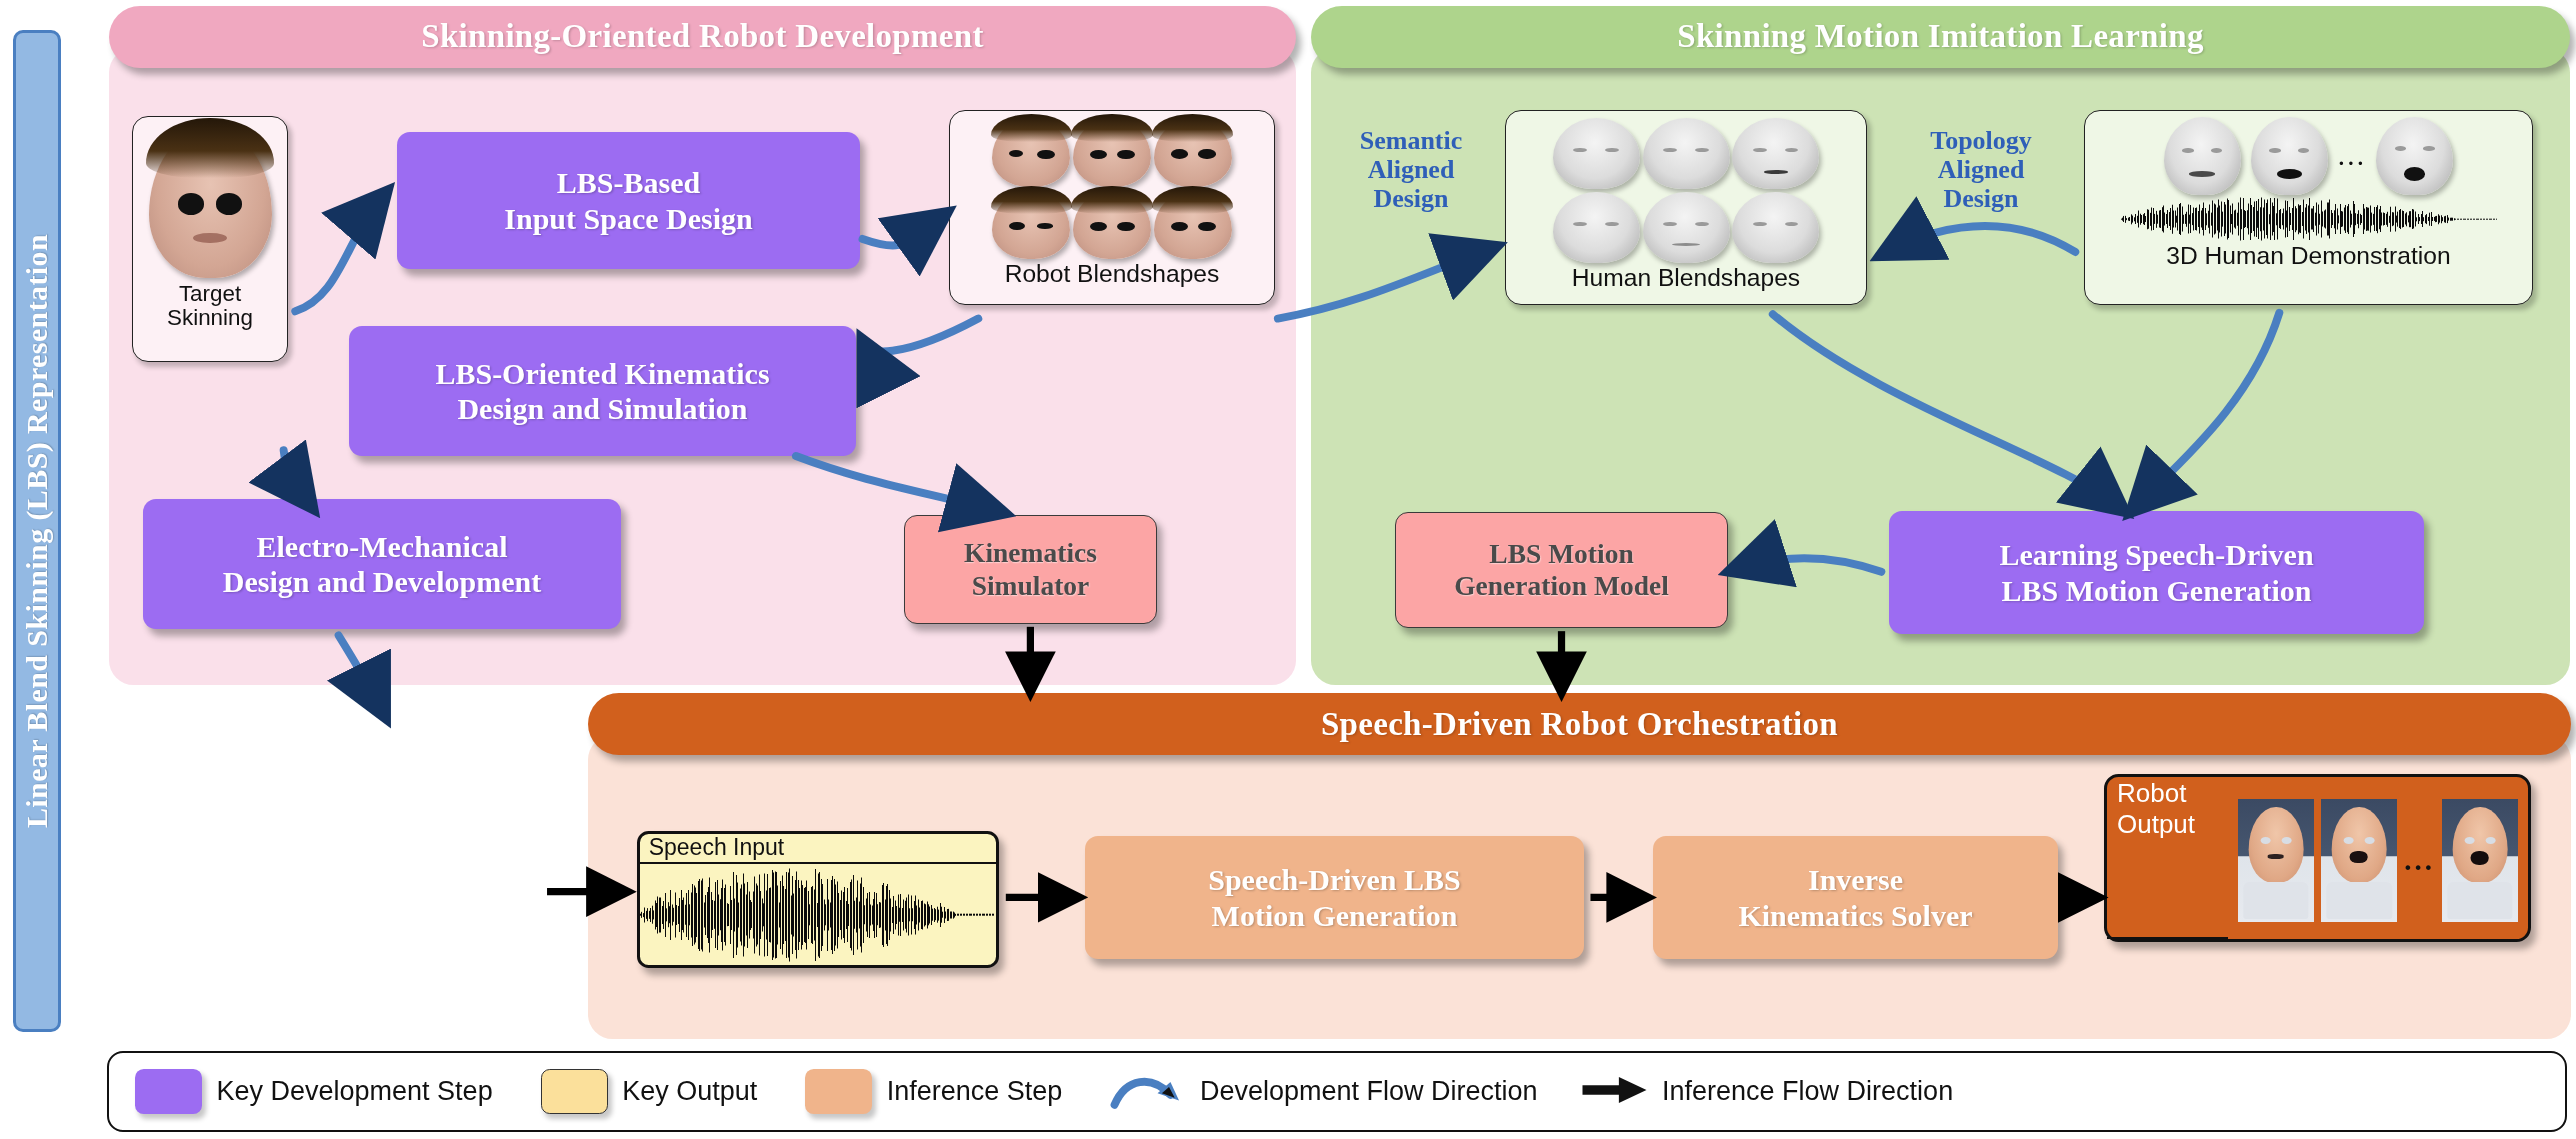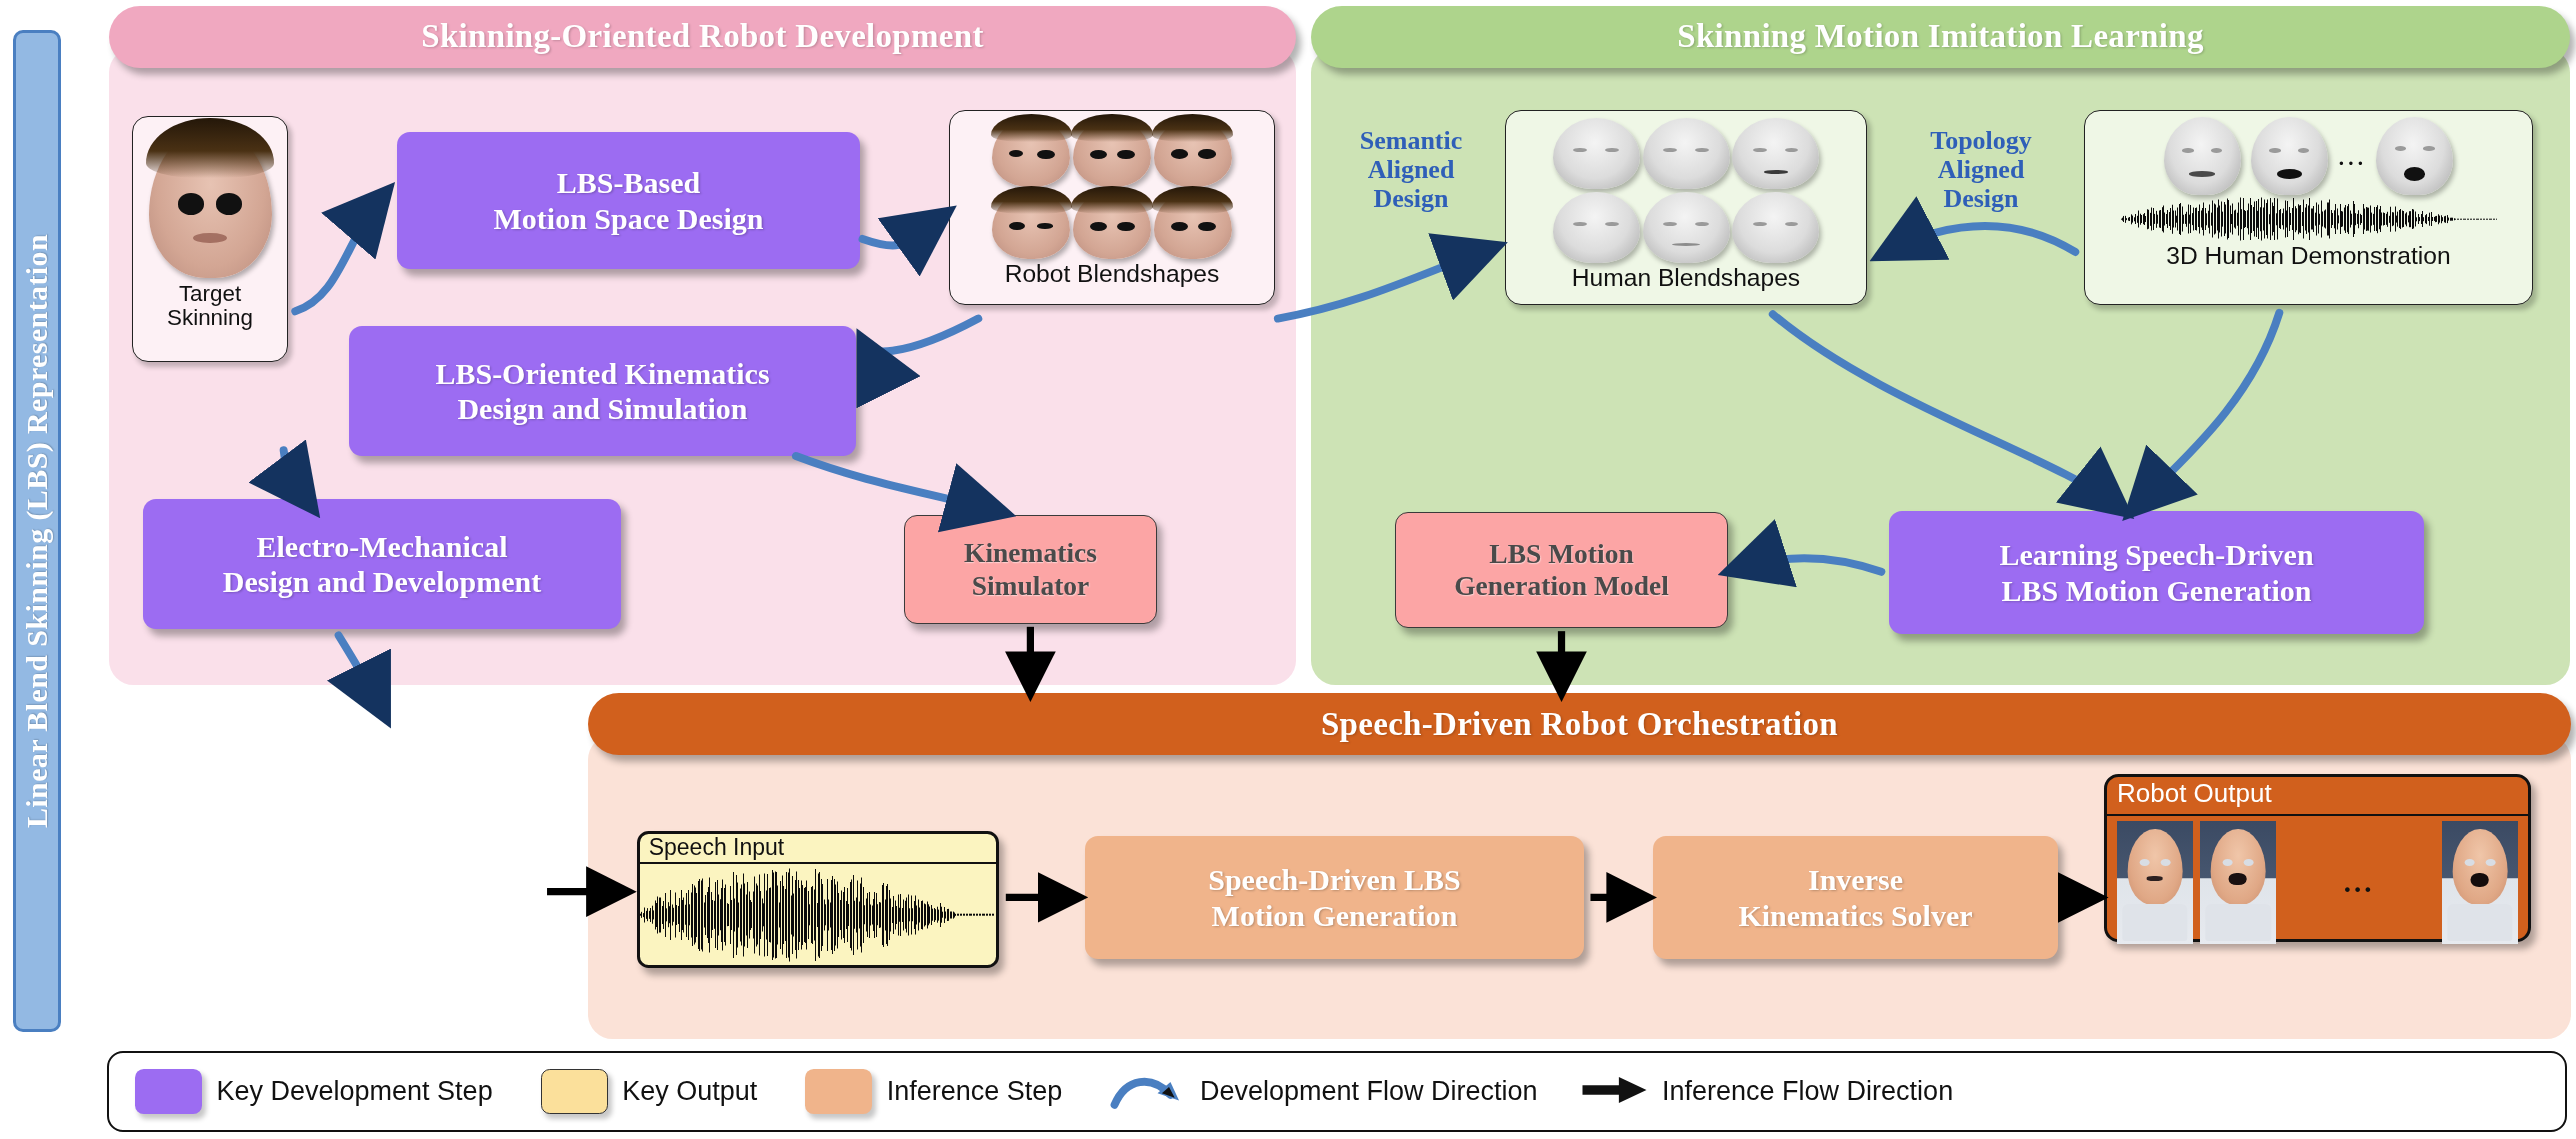--- a/index.html
+++ b/index.html
@@ -122,21 +122,21 @@
   .wave { position: relative; overflow: hidden; }
   .wave i {
     position: absolute; bottom: 50%; width: 0.7px; background: #0b0b0b;
     transform: translateY(50%);
   }
 
   
   #robot-output {
     left: 2104px; top: 774px; width: 427px; height: 168px;
     background: #d1601d; border: 3.6px solid #111; border-radius: 14.5px;
-    display: flex; flex-direction: column;
+    display: flex; flex-direction: row;
   }
   #robot-output .ro-title {
     font-family: "Liberation Sans","DejaVu Sans",sans-serif;
     color: #fff; font-size: 26px; padding: 1.4px 8.7px 4.3px 10px;
     border-bottom: 2.2px solid #111;
   }
   .ro-frame {
     background: linear-gradient(180deg,#3b4a63 0%,#46566f 46%,#dfe4ea 47%,#e7eaef 100%);
     position: relative;
   }
@@ -211,21 +211,21 @@
       <span class="eye" style="left:55%;top:44%;width:21%;height:14%;"></span>
       <span class="mouth" style="left:36%;top:70%;width:28%;height:7%;"></span>
     </div>
     <div class="cap" style="font-size:22.4px;line-height:1.06;margin-top:4.3px;text-align:center;">Target</div>
     <div class="cap" style="font-size:22.4px;line-height:1.06;">Skinning</div>
   </div>
 
   <div class="abs box purple ctr shadow" id="box-lbs-motion">
     <div>
       <span class="l">LBS-Based</span>
-      <span class="l">Motion Space Design</span>
+      <span class="l">Input Space Design</span>
     </div>
   </div>
 
   <div class="abs box purple ctr shadow" id="box-lbs-kin">
     <div>
       <span class="l">LBS-Oriented Kinematics</span>
       <span class="l">Design and Simulation</span>
     </div>
   </div>
 

